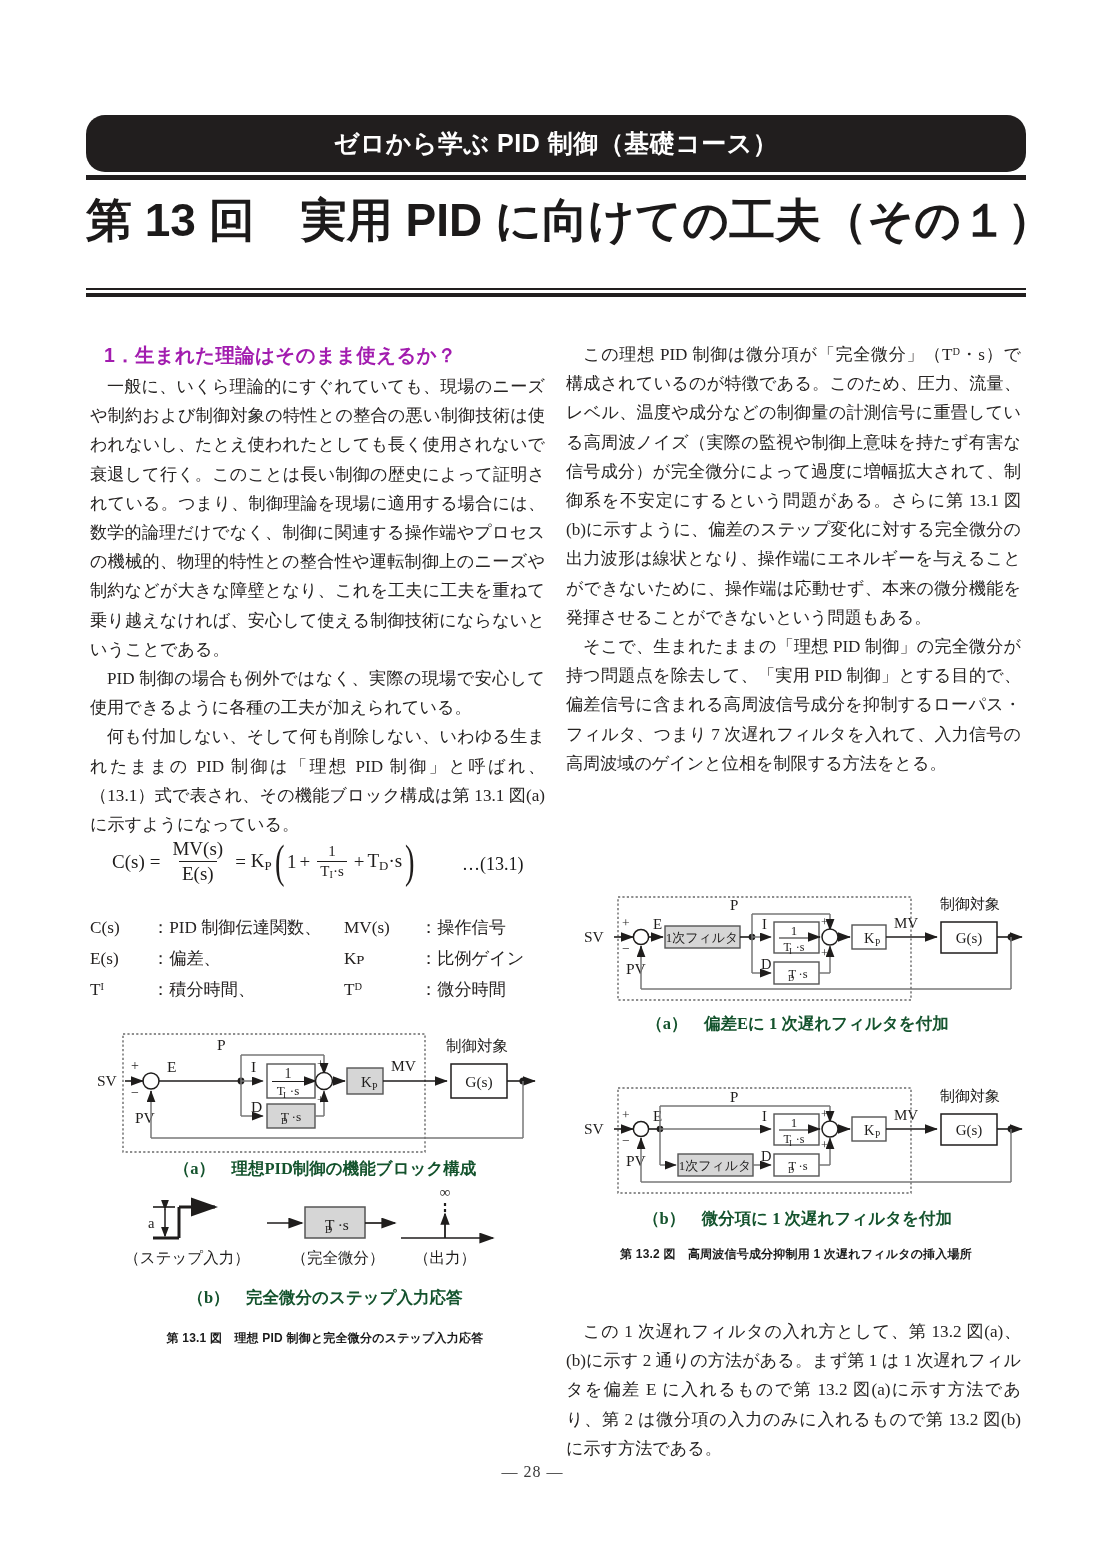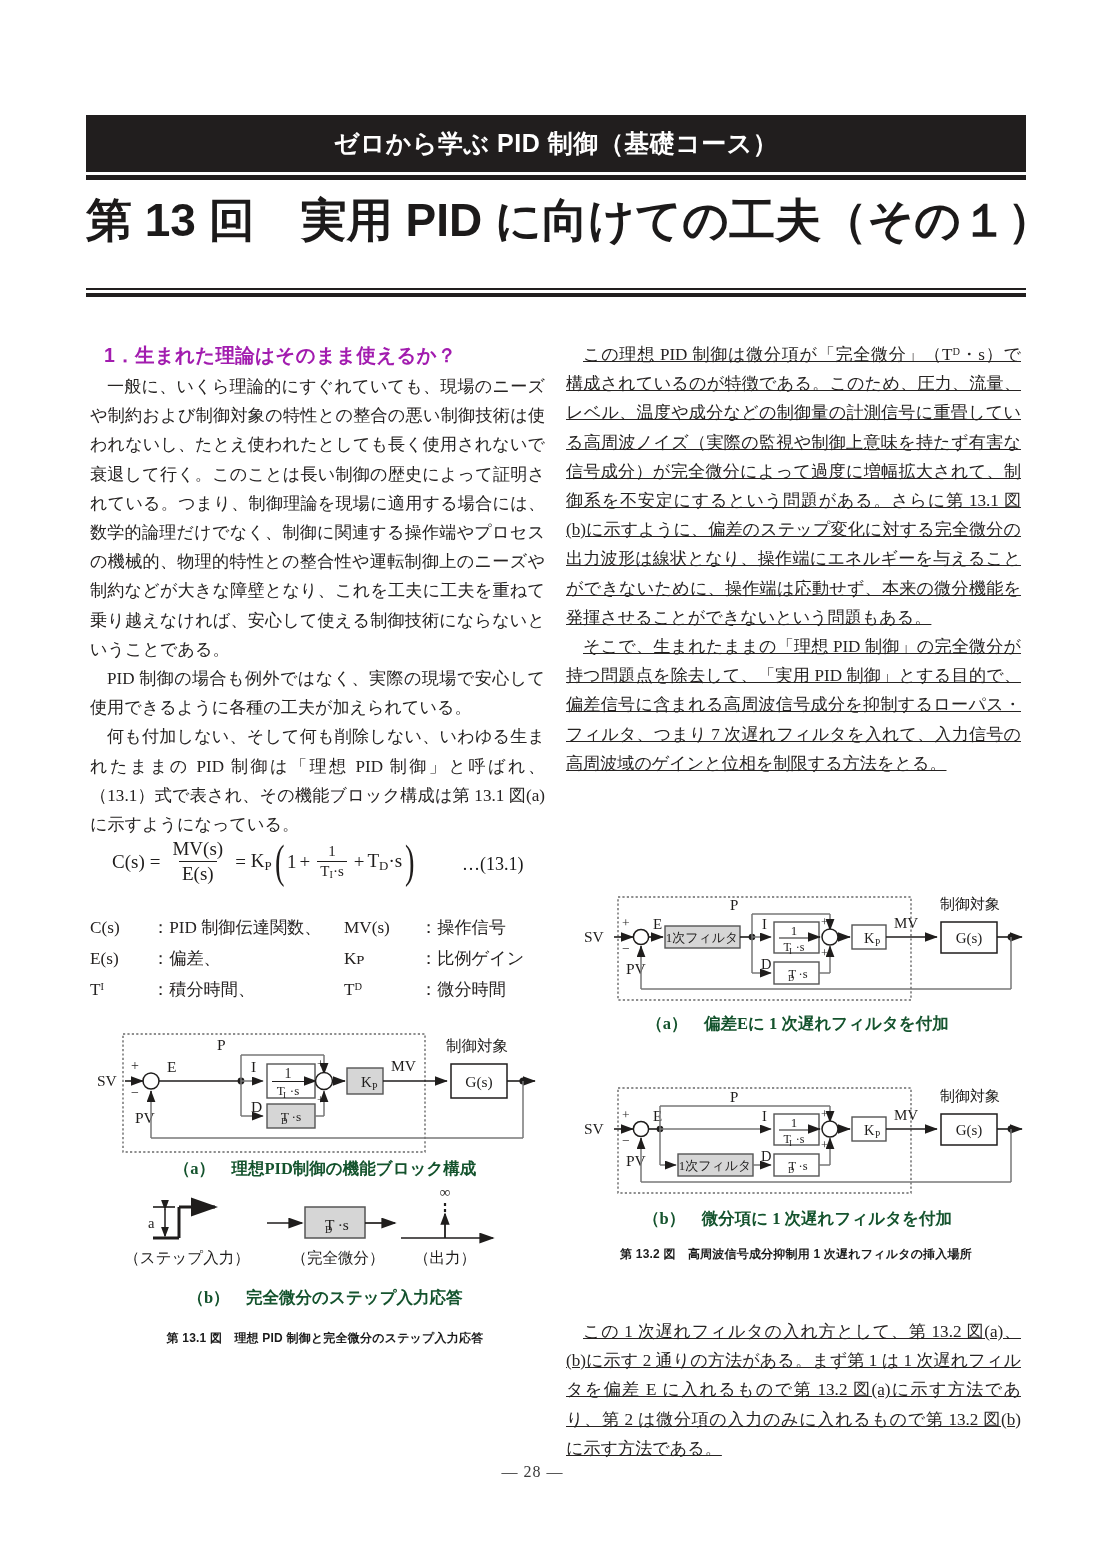--- a/index.html
+++ b/index.html
@@ -24,20 +24,21 @@
 
   
   .header-band {
     position: absolute;
     left: 86px; top: 115px;
     width: 940px; height: 57px;
     background: #211e1e;
     display: flex;
     align-items: center;
     justify-content: center;
+    border-radius: 19px;
   }
   .header-band-text {
     color: #ffffff;
     font-family: "Liberation Sans", "DejaVu Sans", sans-serif;
     font-weight: bold;
     font-size: 25px;
     letter-spacing: 0.5px;
   }
   .header-rule-1 {
     position: absolute;
@@ -73,21 +74,21 @@
   
   .col {
     position: absolute;
     width: 455px;
     font-size: 17.1px;
     line-height: 29.2px;
     text-align: justify;
     color: #262322;
   }
   .col-left  { left: 90px;  top: 340px; }
-  .col-right { left: 566px; top: 340px; text-decoration: underline; }
+  .col-right { left: 566px; top: 340px; }
 
   .sec-head {
     font-family: "Liberation Sans", "DejaVu Sans", sans-serif;
     font-weight: bold;
     font-size: 19.5px;
     line-height: 30px;
     color: #a21caf;
     margin: 0 0 2px 0;
     text-indent: 14px;
     letter-spacing: 0.3px;

